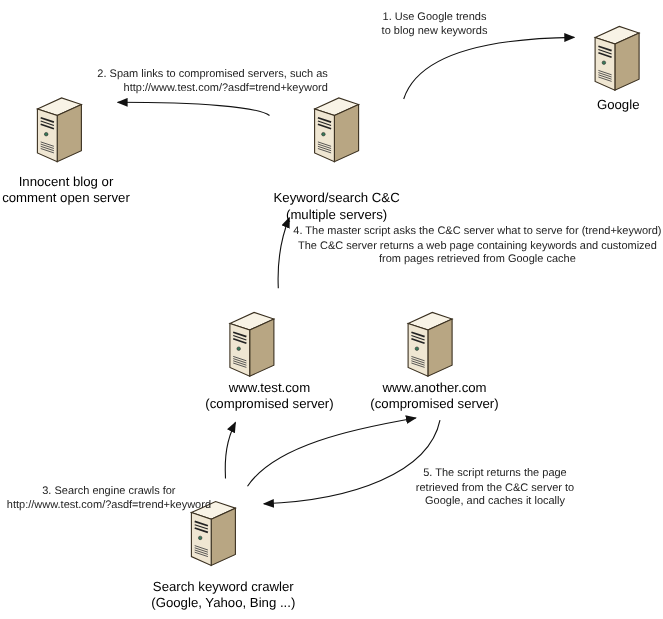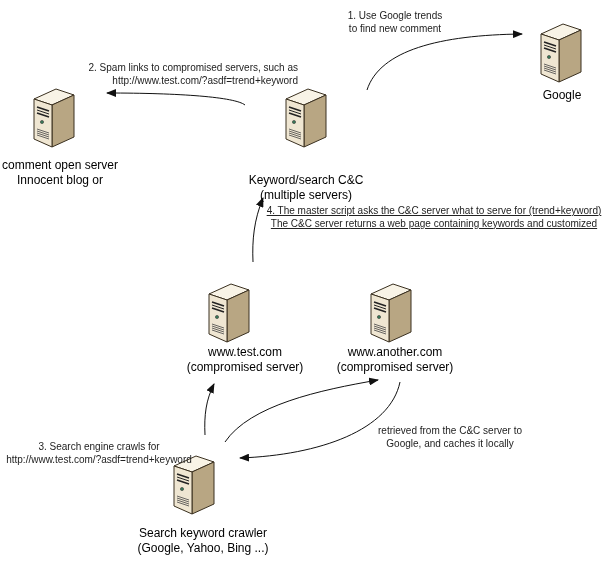--- a/index.html
+++ b/index.html
@@ -110,53 +110,55 @@
   <line x1="7" y1="44" x2="19" y2="48" stroke="#444" stroke-width="0.8"></line>
   <line x1="7" y1="46" x2="19" y2="50" stroke="#444" stroke-width="0.8"></line>
   <line x1="7" y1="48" x2="19" y2="52" stroke="#444" stroke-width="0.8"></line>
   <line x1="7" y1="50" x2="19" y2="54" stroke="#444" stroke-width="0.8"></line>
 </svg></div>
 
   <div class="label" style="left:530px;top:88px;width:64px;">
     <div>Google</div>
   </div>
   <div class="label" style="left:0px;top:158px;width:120px;">
+    <div>Innocent blog or</div>
     <div>comment open server</div>
-    <div>Innocent blog or</div>
   </div>
   <div class="label" style="left:240px;top:158px;width:132px;margin-top:15px;">
     <div>Keyword/search C&amp;C</div>
     <div>(multiple servers)</div>
   </div>
   <div class="label" style="left:180px;top:345px;width:130px;">
     <div>www.test.com</div>
     <div>(compromised server)</div>
   </div>
   <div class="label" style="left:330px;top:345px;width:130px;">
     <div>www.another.com</div>
     <div>(compromised server)</div>
   </div>
   <div class="label" style="left:128px;top:526px;width:150px;">
     <div>Search keyword crawler</div>
     <div>(Google, Yahoo, Bing ...)</div>
   </div>
 
   <div class="note" style="left:340px;top:10px;width:110px;text-align:center;">
     <div>1. Use Google trends</div>
-    <div>to find new comment</div>
+    <div>to blog new keywords</div>
   </div>
   <div class="note" style="left:78px;top:62px;width:220px;text-align:right;">
     <div>2. Spam links to compromised servers, such as</div>
     <div>http://www.test.com/?asdf=trend+keyword</div>
   </div>
   <div class="note" style="left:4px;top:397px;width:190px;margin-top:44px;">
     <div>3. Search engine crawls for</div>
     <div>http://www.test.com/?asdf=trend+keyword</div>
   </div>
-  <div class="note" style="left:266px;top:205px;width:336px;text-decoration:underline;">
+  <div class="note" style="left:266px;top:205px;width:336px;">
     <div>4. The master script asks the C&amp;C server what to serve for (trend+keyword)</div>
     <div>The C&amp;C server returns a web page containing keywords and customized</div>
+    <div>from pages retrieved from Google cache</div>
   </div>
   <div class="note" style="left:365px;top:425px;width:170px;">
+    <div>5. The script returns the page</div>
     <div>retrieved from the C&amp;C server to</div>
     <div>Google, and caches it locally</div>
   </div>
 </div>
 
 </body></html>

